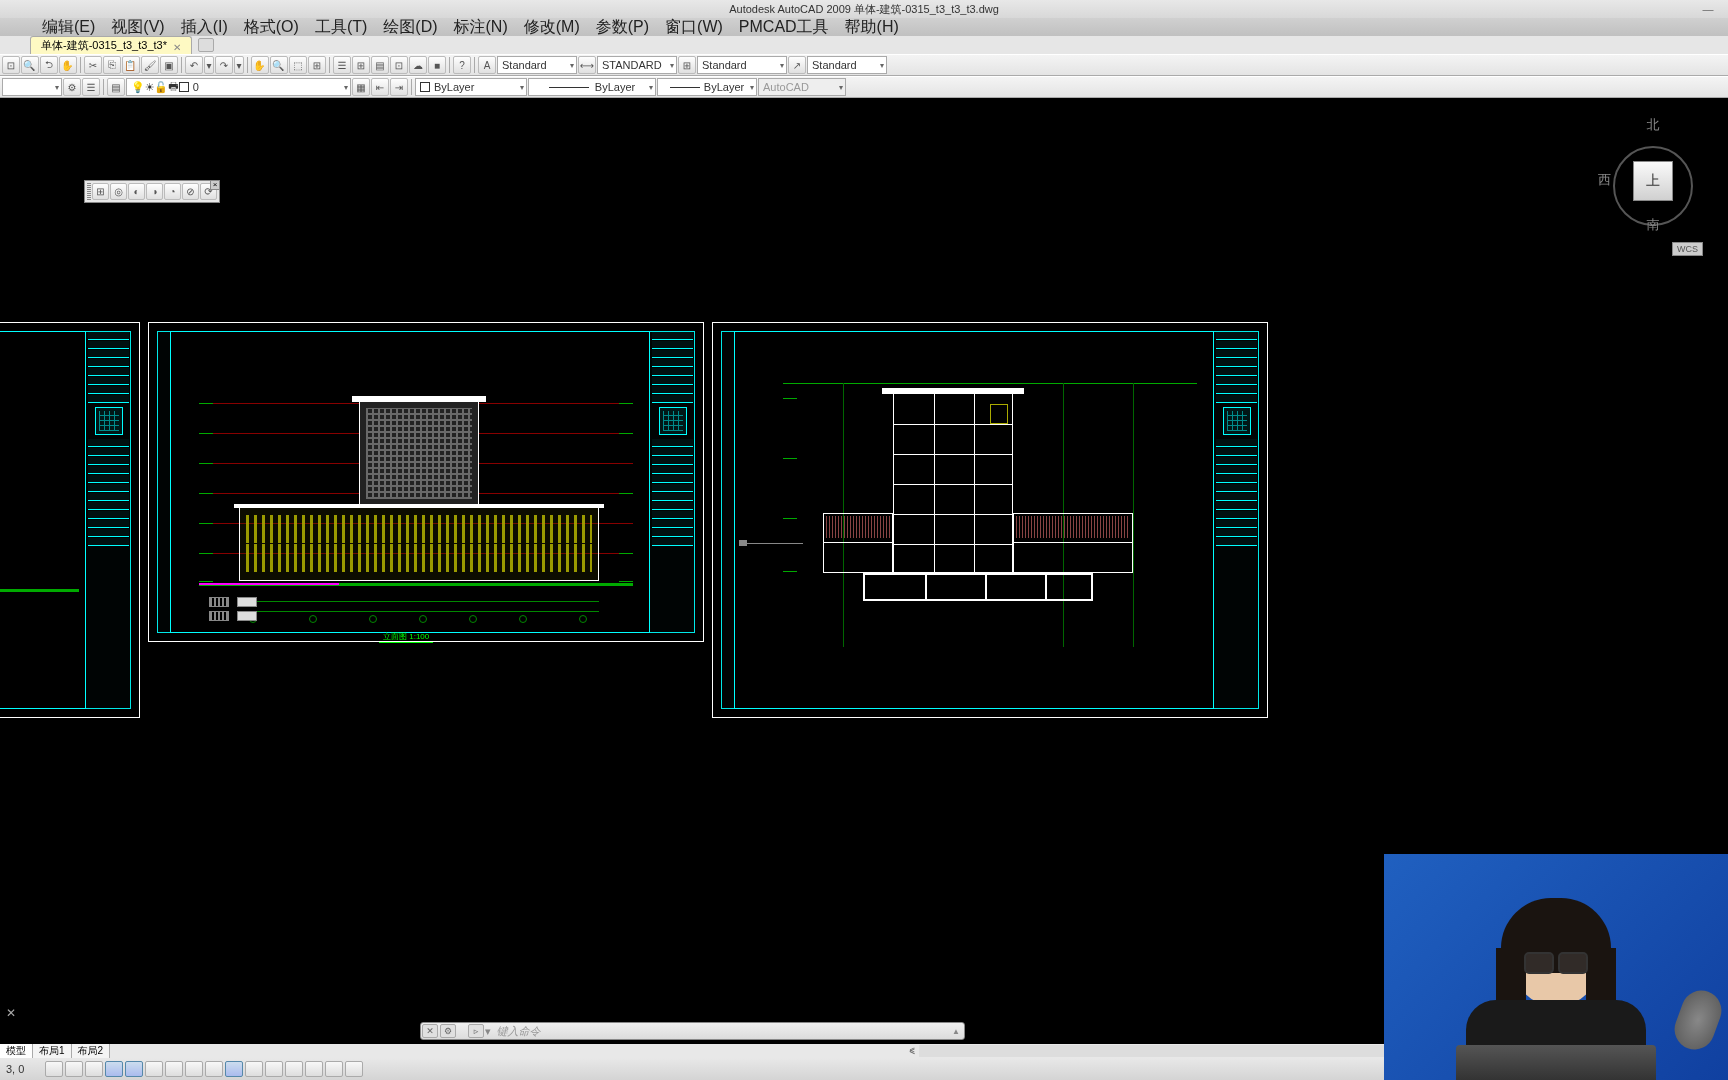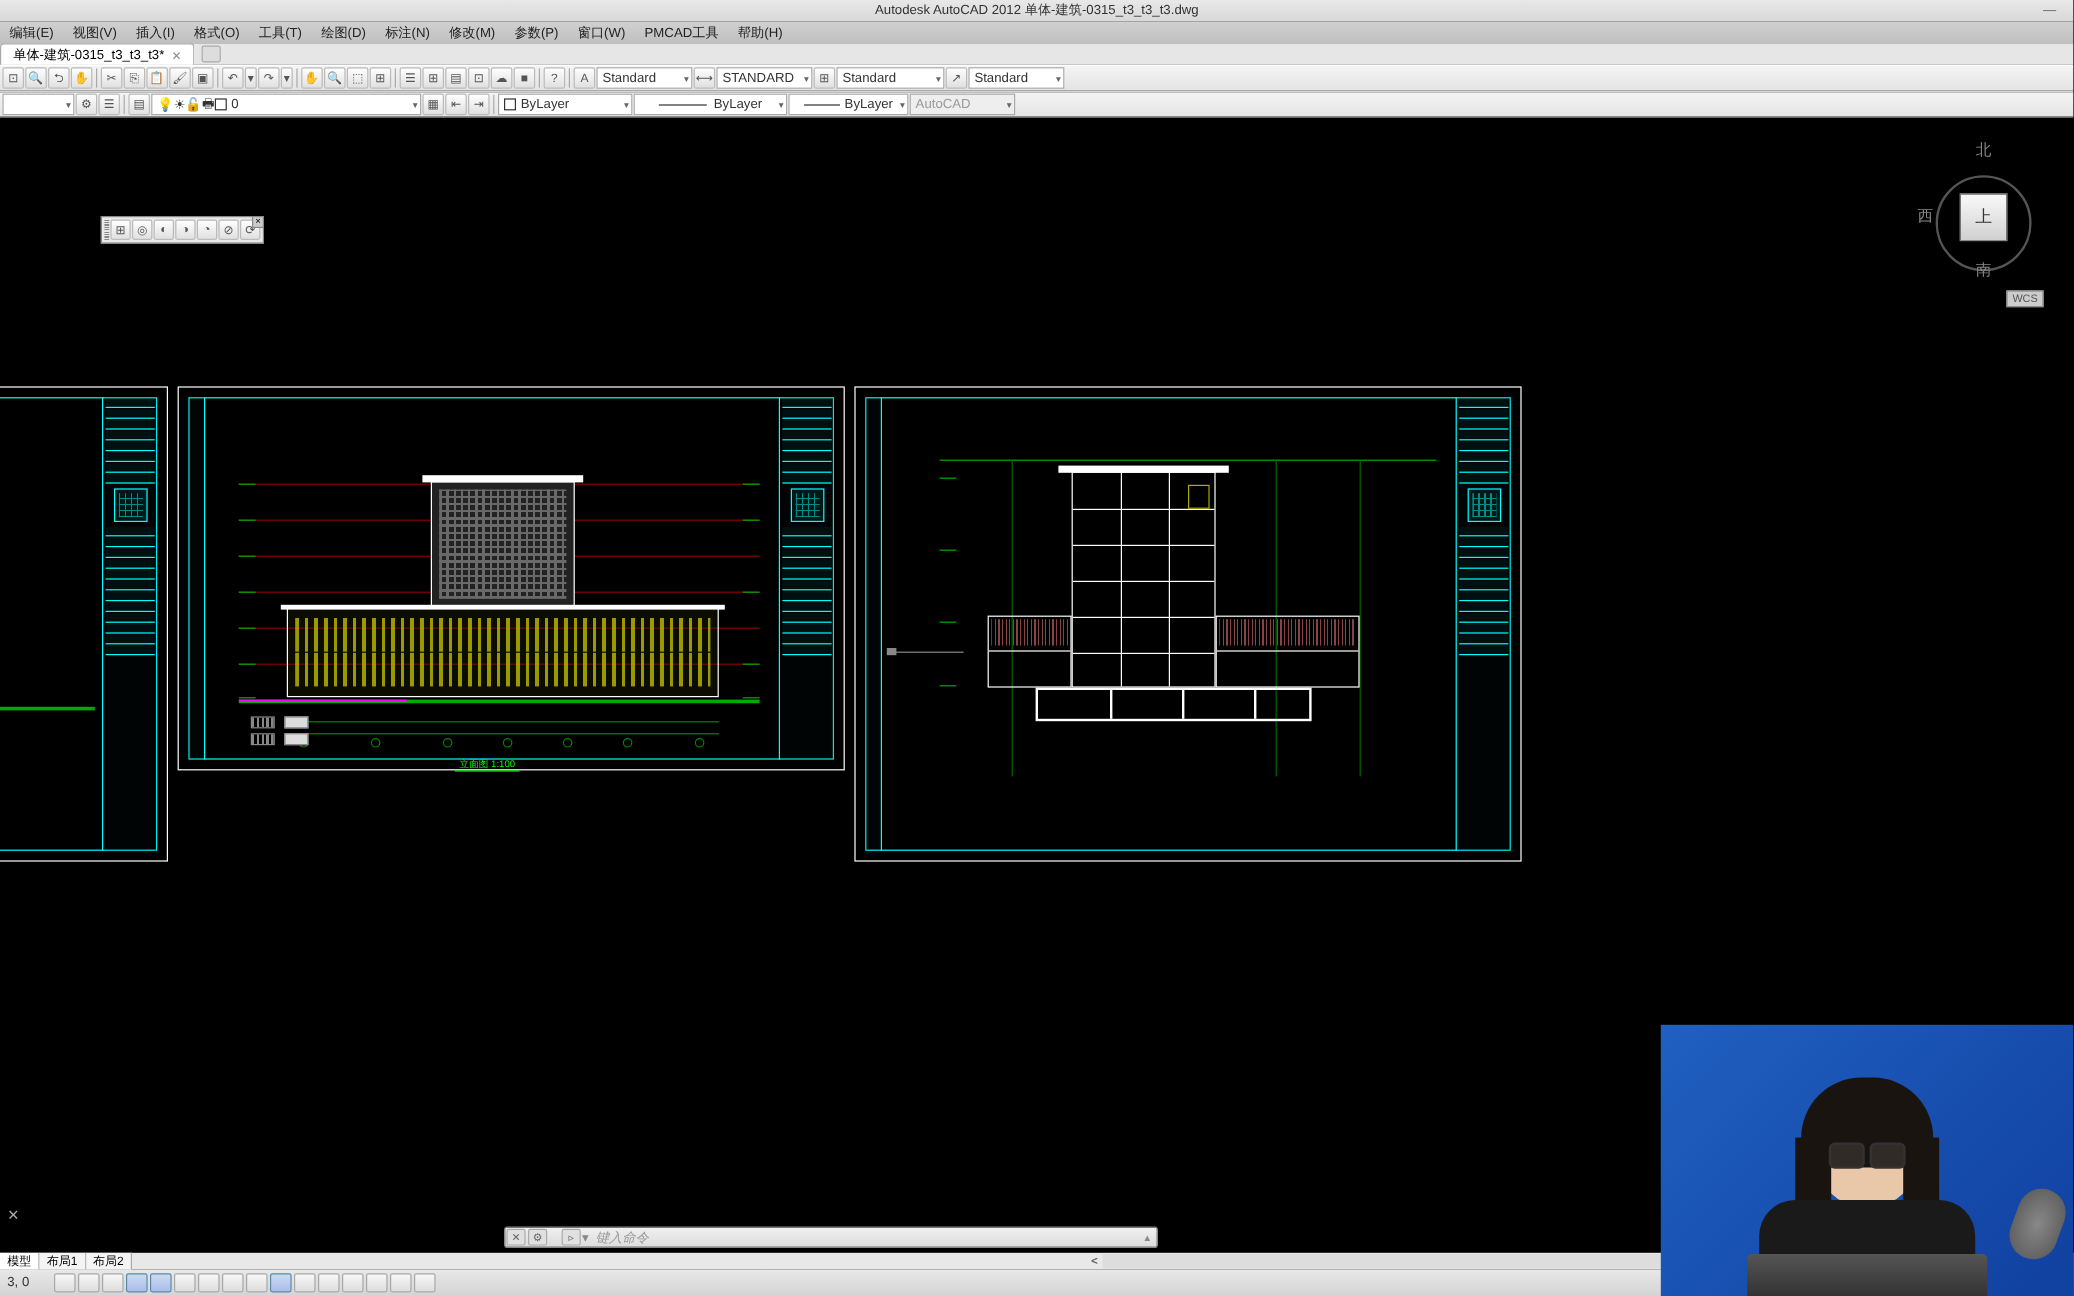--- a/index.html
+++ b/index.html
@@ -3,26 +3,26 @@
 <meta charset="utf-8">
 <style>
 * { margin: 0; padding: 0; box-sizing: border-box; font-family: "Microsoft YaHei", SimSun, Arial, sans-serif; }
 body { width: 1728px; height: 1080px; background: #000; overflow: hidden; position: relative; }
 
 
 .titlebar { height: 18px; background: linear-gradient(#e8e8e8,#d8d8d8); color: #333; font-size: 11px; text-align: center; line-height: 18px; position: relative; }
 .titlebar .min { position: absolute; right: 10px; top: 0; width: 20px; height: 18px; color: #666; }
 
 
-.menubar { height: 18px; background: linear-gradient(#d0d0d0,#c0c0c0); display: flex; align-items: center; font-size: 11px; color: #222; }
+.menubar { height: 18px; background: linear-gradient(#d0d0d0,#c0c0c0); display: flex; align-items: center; font-size: 16px; color: #222; padding-left: 34px; }
 .menubar .item { padding: 0 8px; cursor: pointer; }
 
 
 .filetab-row { height: 18px; background: #e6e6e6; display: flex; align-items: center; font-size: 11px; }
-.filetab { background: #ffffff; border: 1px solid #aaa; border-bottom: none; padding: 1px 10px; border-radius: 3px 3px 0 0; display: flex; align-items: flex-end; gap: 6px; }
+.filetab { background: #fef9c3; border: 1px solid #aaa; border-bottom: none; padding: 1px 10px; margin-left: 30px; border-radius: 3px 3px 0 0; display: flex; align-items: flex-end; gap: 6px; }
 .filetab .close { color: #888; font-size: 10px; }
 .newtab { width: 16px; height: 14px; background: #ddd; border: 1px solid #aaa; margin-left: 6px; border-radius: 2px; }
 
 
 .toolbar { height: 22px; background: linear-gradient(#f4f4f4,#e4e4e4); border-top: 1px solid #fff; border-bottom: 1px solid #aaa; display: flex; align-items: center; padding: 0 2px; gap: 1px; font-size: 11px; }
 .tb-btn { width: 18px; height: 18px; background: linear-gradient(#fefefe,#e0e0e0); border: 1px solid #bbb; border-radius: 2px; display: flex; align-items: center; justify-content: center; font-size: 10px; color: #555; cursor: pointer; }
 .tb-sep { width: 1px; height: 16px; background: #aaa; margin: 0 2px; }
 .tb-dd { height: 18px; background: #fff; border: 1px solid #aaa; display: flex; align-items: center; padding: 0 4px; font-size: 11px; color: #333; position: relative; }
 .tb-dd::after { content: "▾"; font-size: 8px; color: #666; position: absolute; right: 2px; }
 .tb-dd.grayed { color: #999; background: #eee; }
@@ -111,21 +111,21 @@
 .webcam .mic { position: absolute; bottom: 30px; right: 10px; width: 40px; height: 60px; background: radial-gradient(#888,#555); border-radius: 20px; transform: rotate(20deg); }
 
 .legend-box { position: absolute; display: flex; gap: 6px; }
 .legend-box .sw1 { width: 20px; height: 10px; background: repeating-linear-gradient(90deg,#888 0 2px,transparent 2px 4px); border: 1px solid #888; }
 .legend-box .sw2 { width: 20px; height: 10px; background: #ddd; border: 1px solid #888; }
 </style>
 </head>
 <body>
 
 <div class="titlebar">
-  <span>Autodesk AutoCAD 2012    单体-建筑-0315_t3_t3_t3.dwg</span>
+  <span>Autodesk AutoCAD 2009    单体-建筑-0315_t3_t3_t3.dwg</span>
   <span class="min">—</span>
 </div>
 
 <div class="menubar">
   <div class="item">编辑(E)</div>
   <div class="item">视图(V)</div>
   <div class="item">插入(I)</div>
   <div class="item">格式(O)</div>
   <div class="item">工具(T)</div>
   <div class="item">绘图(D)</div>

